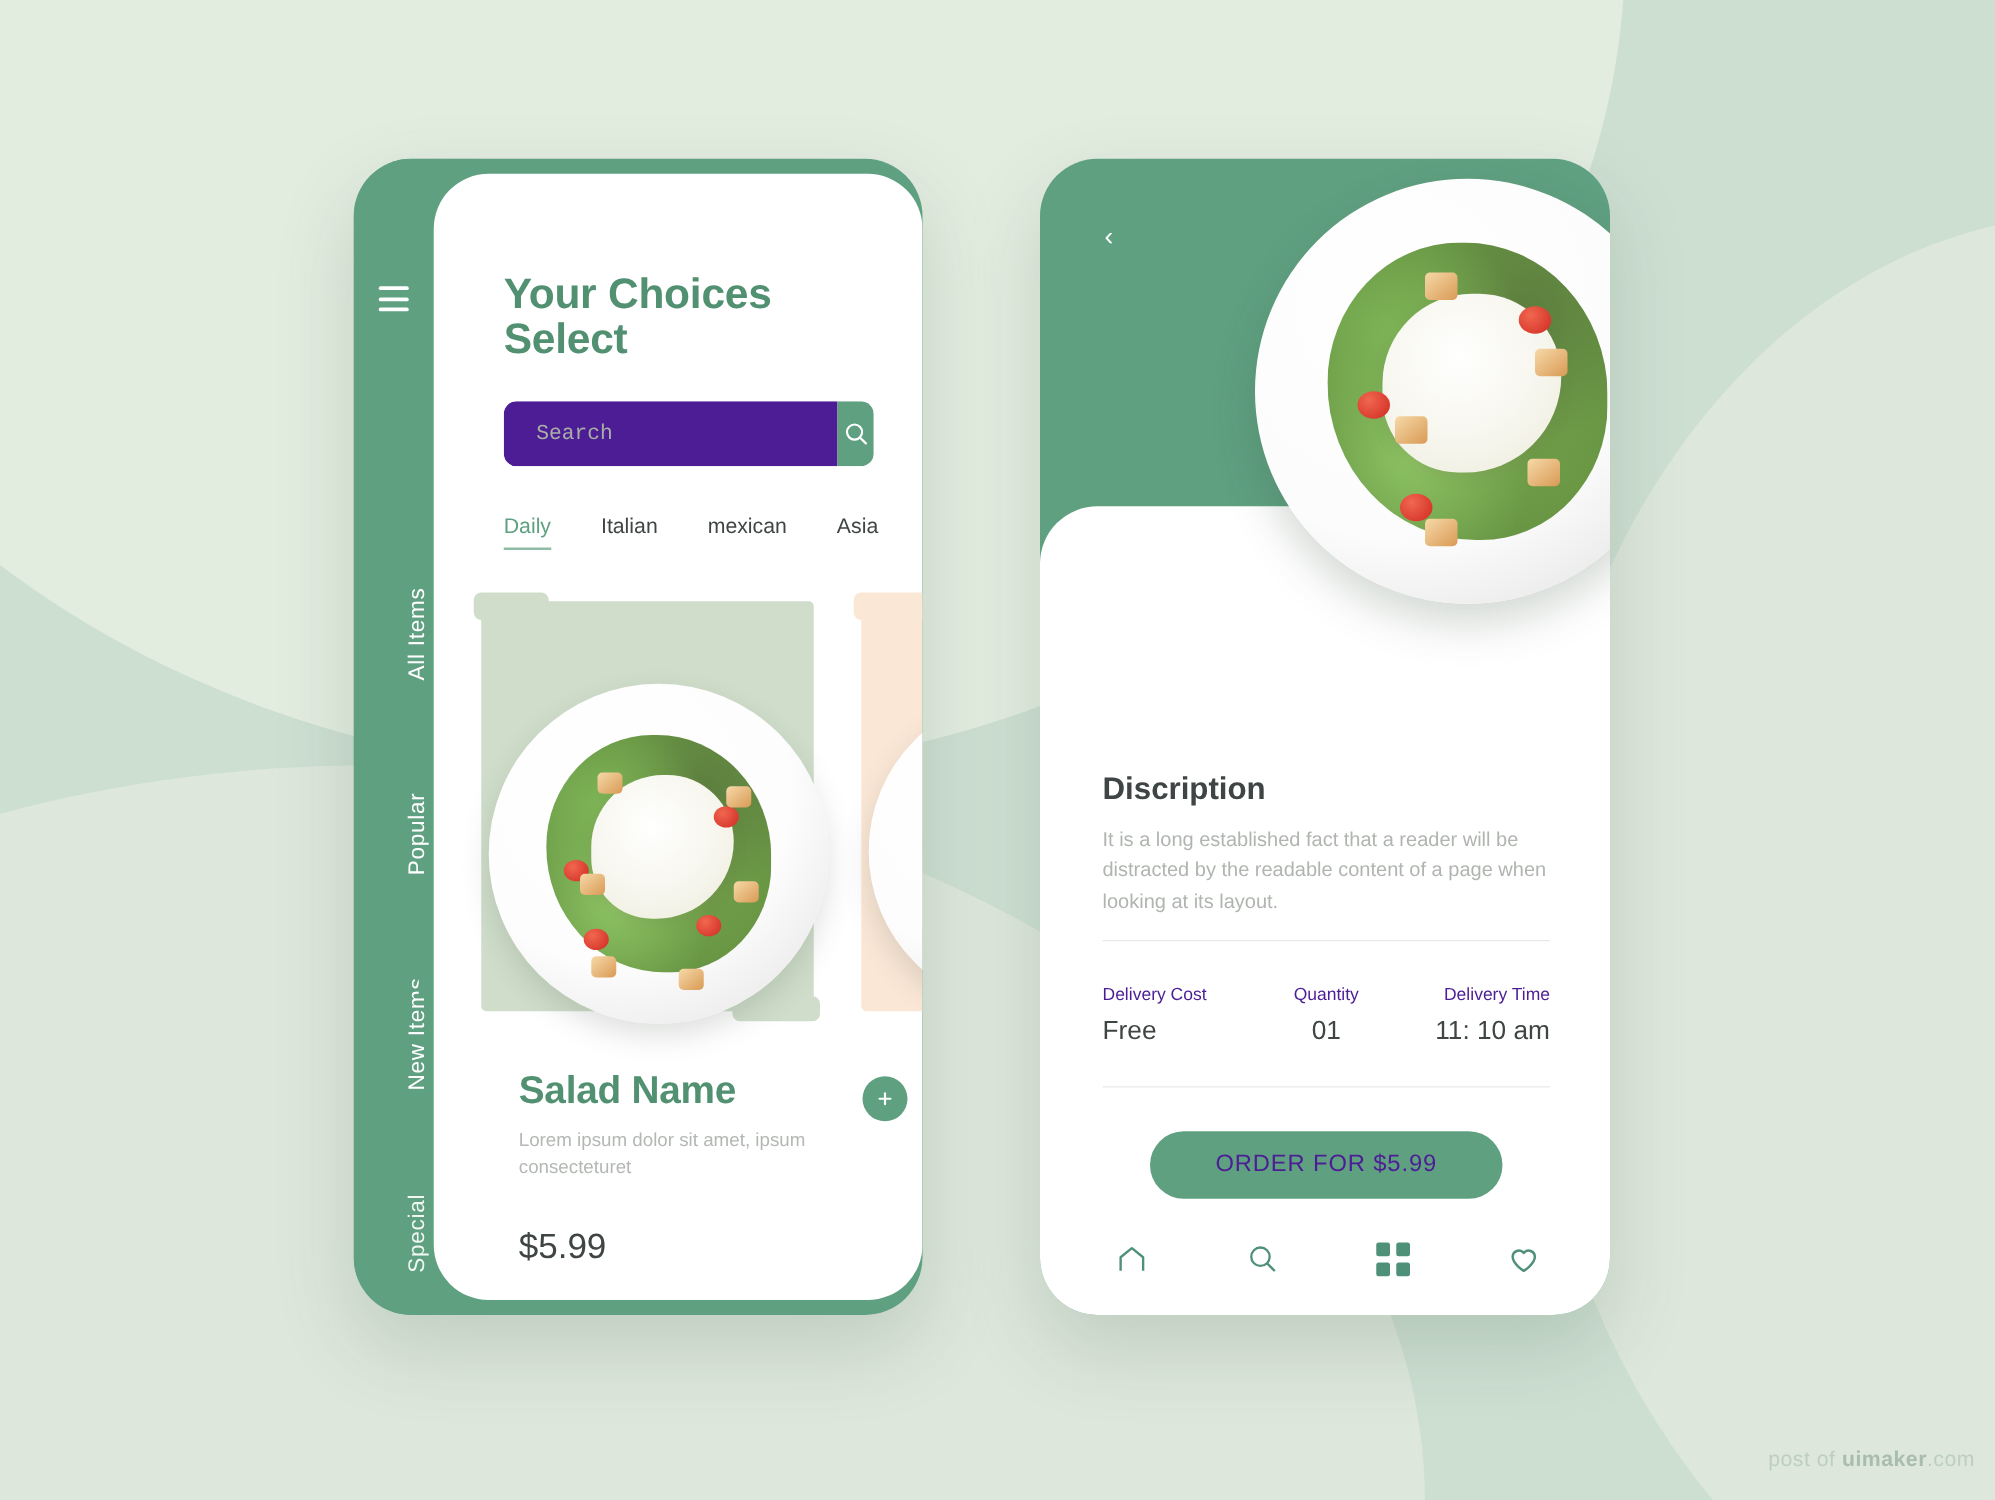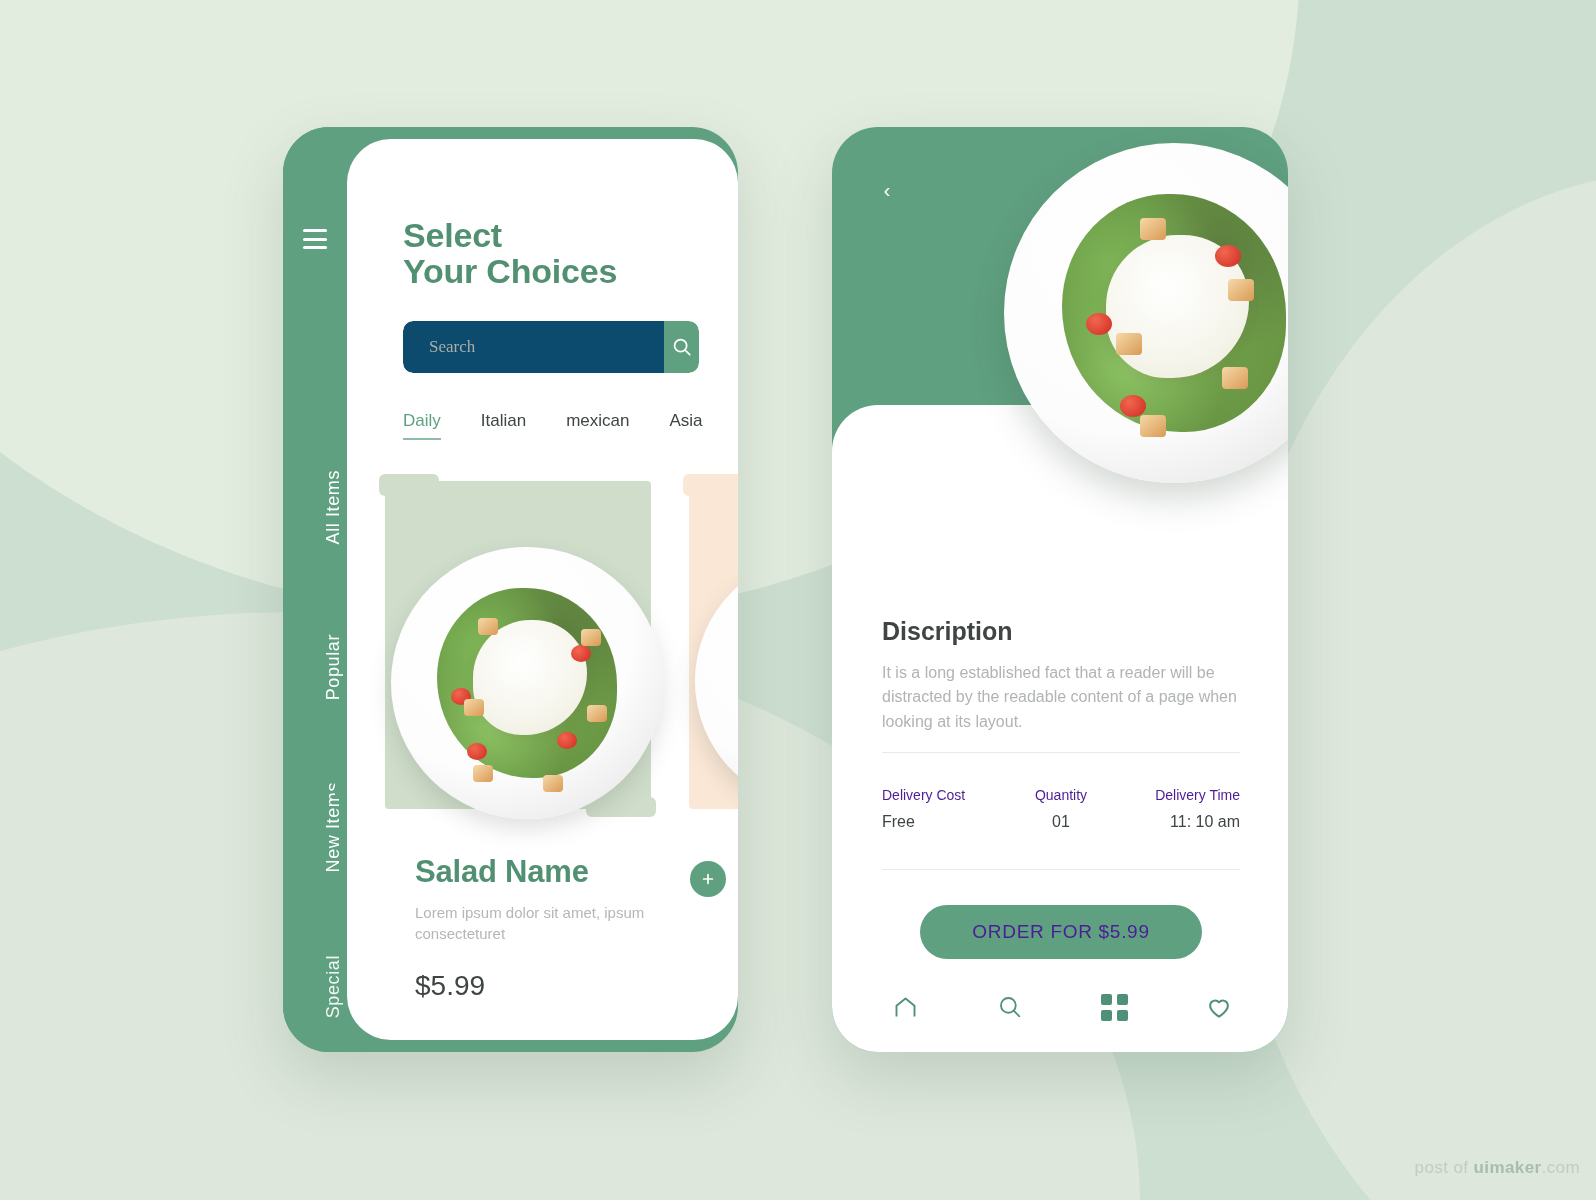--- a/index.html
+++ b/index.html
@@ -57,22 +57,22 @@
 
   
   .sheet-one { position: absolute; left: 64px; top: 12px; width: 391px; height: 901px;
     background: #ffffff; border-radius: 44px 44px 44px 44px; overflow: hidden; }
 
   .p1-title { position: absolute; left: 56px; top: 78px; font-size: 34px; line-height: 1.06;
     font-weight: 700; color: #529072; letter-spacing: -.2px; }
 
   .search-row { position: absolute; left: 56px; top: 182px; width: 296px; height: 52px;
     display: flex; border-radius: 10px; overflow: hidden; }
-  .search-input { flex: 1; background: #0c4a6e; border: none; outline: none;
-    font-family: Liberation Serif, serif; font-size: 17px; color: #8d938d;
+  .search-input { flex: 1; background: #4c1d95; border: none; outline: none;
+    font-family: Liberation Mono, monospace; font-size: 17px; color: #8d938d;
     padding: 0 26px; border-radius: 10px 0 0 10px; }
   .search-input::placeholder { color: #a9aea7; }
   .search-btn { width: 52px; background: #5fa081; border: none; cursor: pointer;
     display: flex; align-items: center; justify-content: center; border-radius: 0 10px 10px 0; }
 
   .tabs { position: absolute; left: 56px; top: 272px; width: 360px; display: flex;
     gap: 40px; align-items: flex-start; }
   .tab { font-size: 17px; color: #3e4544; white-space: nowrap; cursor: pointer;
     padding-bottom: 7px; }
   .tab.active { color: #5fa081; border-bottom: 2px solid #8fbca5; }
@@ -106,21 +106,21 @@
     background: radial-gradient(circle at 42% 36%, #ffffff 0%, #f6f5ec 60%, #ebe9d8 100%);
     box-shadow: 0 4px 10px rgba(120,120,90,.18); }
   .tom { position: absolute; width: 20px; height: 17px; border-radius: 50%;
     background: radial-gradient(circle at 36% 32%, #f1674f, #cf2a22); }
   .crouton { position: absolute; width: 20px; height: 17px; border-radius: 4px;
     background: linear-gradient(140deg, #f6d9a8, #d99a55); }
 
   .p1-foot { position: absolute; left: 68px; top: 715px; width: 310px; }
   .p1-name { font-size: 31px; font-weight: 700; color: #529072; letter-spacing: -.2px; }
   .p1-desc { margin-top: 13px; font-size: 15px; line-height: 1.38; color: #b3b8b3; }
-  .p1-price { margin-top: 26px; font-size: 28px; color: #3e4544; }
+  .p1-price { margin-top: 37px; font-size: 28px; color: #3e4544; }
   .add-btn { position: absolute; right: -1px; top: 7px; width: 36px; height: 36px;
     border-radius: 50%; background: #5fa081; border: none; cursor: pointer;
     display: flex; align-items: center; justify-content: center; }
 
   
   #phone-two { left: 832px; top: 127px; width: 456px; height: 925px;
     background: #5fa081; }
   .p2-back { position: absolute; left: 38px; top: 46px; width: 34px; height: 34px;
     display: flex; align-items: center; justify-content: center; cursor: pointer; }
   .p2-back b { color: #ffffff; font-size: 21px; font-weight: 400; }
@@ -140,21 +140,21 @@
   .p2-desc-b { position: absolute; left: 50px; top: 534px; width: 360px; font-size: 16px;
     line-height: 1.53; color: #b0b5b0; z-index: 4; }
 
   .rule { position: absolute; left: 50px; width: 358px; height: 1px; background: #e8eae8; z-index: 4; }
   .stats { position: absolute; left: 50px; top: 660px; width: 358px; display: flex;
     z-index: 4; }
   .stat { flex: 1; }
   .stat.mid { text-align: center; }
   .stat.end { text-align: right; }
   .stat-k { font-size: 14px; color: #4c1d95; }
-  .stat-v { margin-top: 10px; font-size: 16px; color: #3e4544; }
+  .stat-v { margin-top: 10px; font-size: 21px; color: #3e4544; }
 
   .order-btn { position: absolute; left: 88px; top: 778px; width: 282px; height: 54px;
     border-radius: 30px; background: #5fa081; border: none; cursor: pointer;
     color: #4c1d95; font-family: "Liberation Sans", sans-serif; font-size: 19px;
     letter-spacing: .7px; z-index: 4; }
 
   .navbar { position: absolute; left: 50px; top: 860px; width: 360px; display: flex;
     justify-content: space-between; align-items: center; z-index: 4; }
   .nav-item { width: 46px; height: 40px; display: flex; align-items: center;
     justify-content: center; cursor: pointer; }
@@ -200,22 +200,22 @@
     </div>
   </div>
 
   <div class="rail-knob">
     <b>›</b>
   </div>
 
   <div class="sheet-one">
 
     <div class="p1-title">
+      <div>Your Choices</div>
       <div>Select</div>
-      <div>Your Choices</div>
     </div>
 
     <div class="search-row">
       <input class="search-input" type="text" placeholder="Search" style="">
       <button class="search-btn">
         <svg width="22" height="22" viewBox="0 0 24 24" fill="none" stroke="#ffffff" stroke-width="1.9">
           <circle cx="10.5" cy="10.5" r="6.6"></circle>
           <line x1="15.4" y1="15.4" x2="20.4" y2="20.4" stroke-linecap="round"></line>
         </svg>
       </button>

